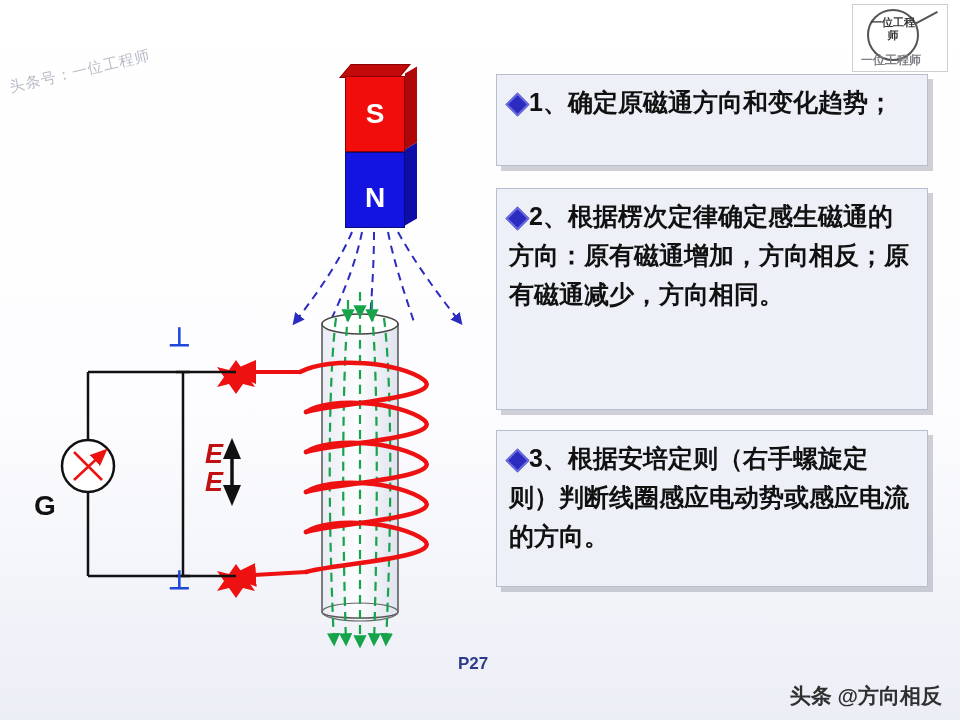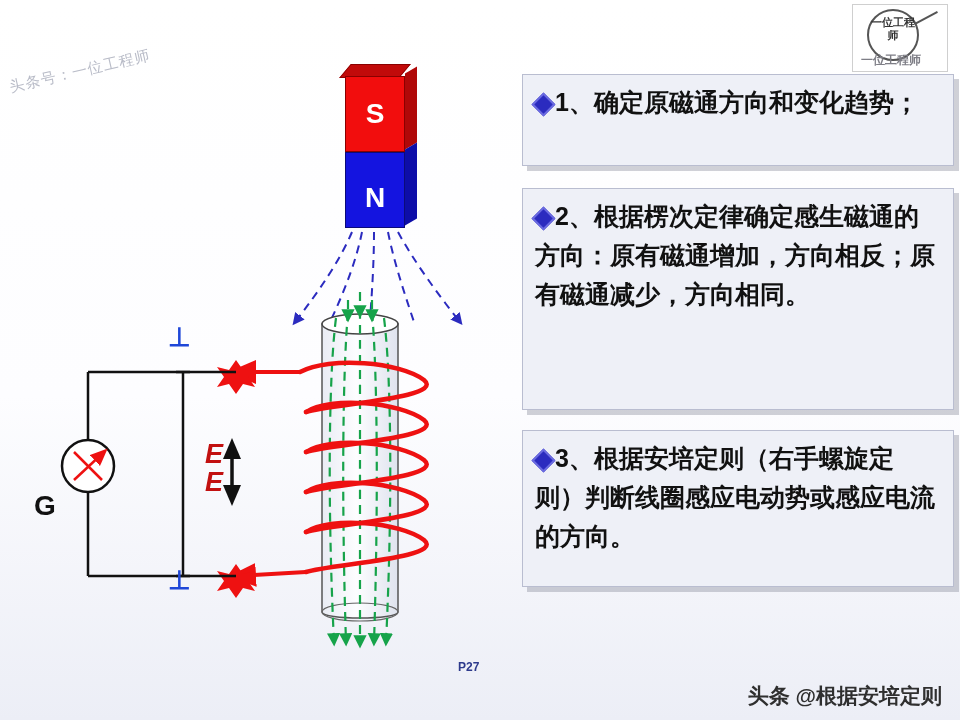--- a/index.html
+++ b/index.html
@@ -86,21 +86,20 @@
   }
 
   
   .panel {
     position: absolute;
     box-sizing: border-box;
     background: #eef0f7;
     border: 1px solid #b9bdd0;
     box-shadow: 5px 5px 0 rgba(120,124,140,0.35);
     padding: 8px 12px 10px 12px;
-    margin-left: 26px;
   }
   .panel-text {
     font-size: 25px;
     line-height: 39px;
     color: #111111;
     font-weight: bold;
     text-indent: 0;
   }
   .bullet {
     display: inline-block;
@@ -190,21 +189,21 @@
     font-size: 26px;
     color: #1f47d8;
     font-weight: bold;
   }
   #gnd-top { left: 168px; top: 322px; }
   #gnd-bottom { left: 168px; top: 565px; }
 
   .page-num {
     position: absolute;
     left: 458px; bottom: 46px;
-    font-size: 12px;
+    font-size: 17px;
     font-weight: bold;
     color: #2d3a8c;
   }
 
   svg.overlay {
     position: absolute;
     left: 0; top: 0;
     width: 960px; height: 720px;
   }
 </style>
@@ -339,15 +338,15 @@
     </div>
   </div>
 
   <div class="panel" id="panel3">
     <div class="panel-text">
       <span class="bullet"></span><span>3、根据安培定则（右手螺旋定则）判断线圈感应电动势或感应电流的方向。</span>
     </div>
   </div>
 
   <div class="page-num">P27</div>
-  <div class="wm-bottomright">头条 @根据安培定则</div>
+  <div class="wm-bottomright">头条 @方向相反</div>
 
 </div>
 
 </body></html>

